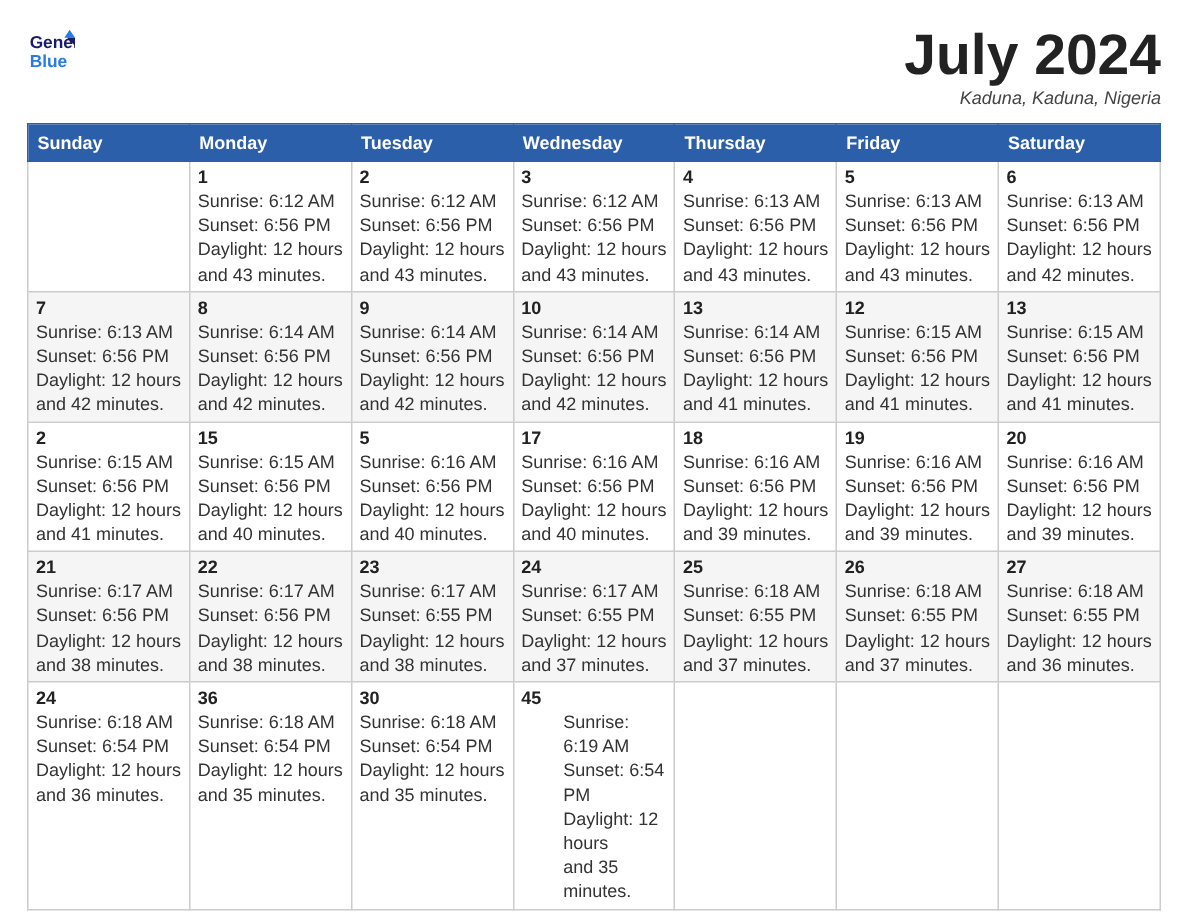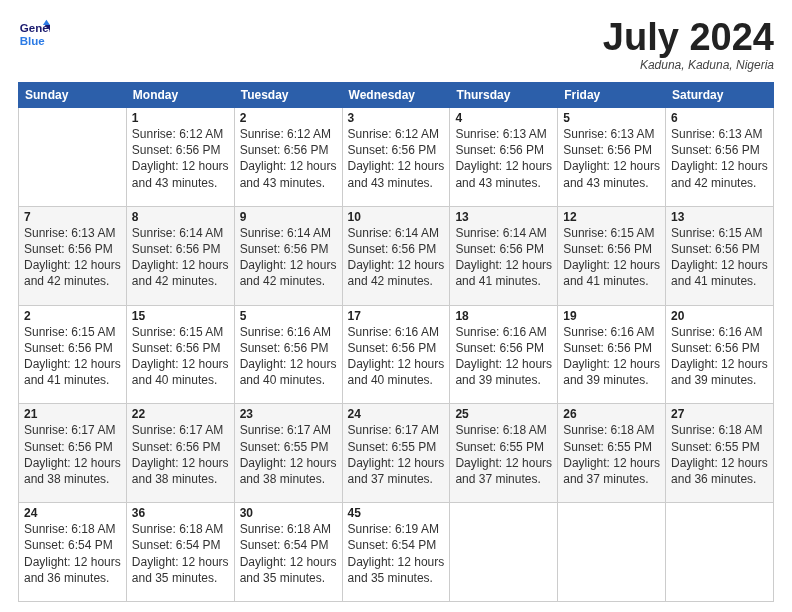--- a/index.html
+++ b/index.html
@@ -337,21 +337,21 @@
           </td>
           <td>
             <span class="day-num">30</span>
             <div class="day-info" style="white-space: pre-line;">Sunrise: 6:18 AM
 Sunset: 6:54 PM
 Daylight: 12 hours
 and 35 minutes.</div>
           </td>
           <td>
             <span class="day-num">45</span>
-            <div class="day-info" style="white-space: pre-line;">Sunrise: 6:19 AM
+            <div class="day-info" style="white-space: pre-line; margin-left: 28px;">Sunrise: 6:19 AM
 Sunset: 6:54 PM
 Daylight: 12 hours
 and 35 minutes.</div>
           </td>
           <td class="empty-cell"></td>
           <td class="empty-cell"></td>
           <td class="empty-cell"></td>
         </tr>
       </tbody>
   </table>

